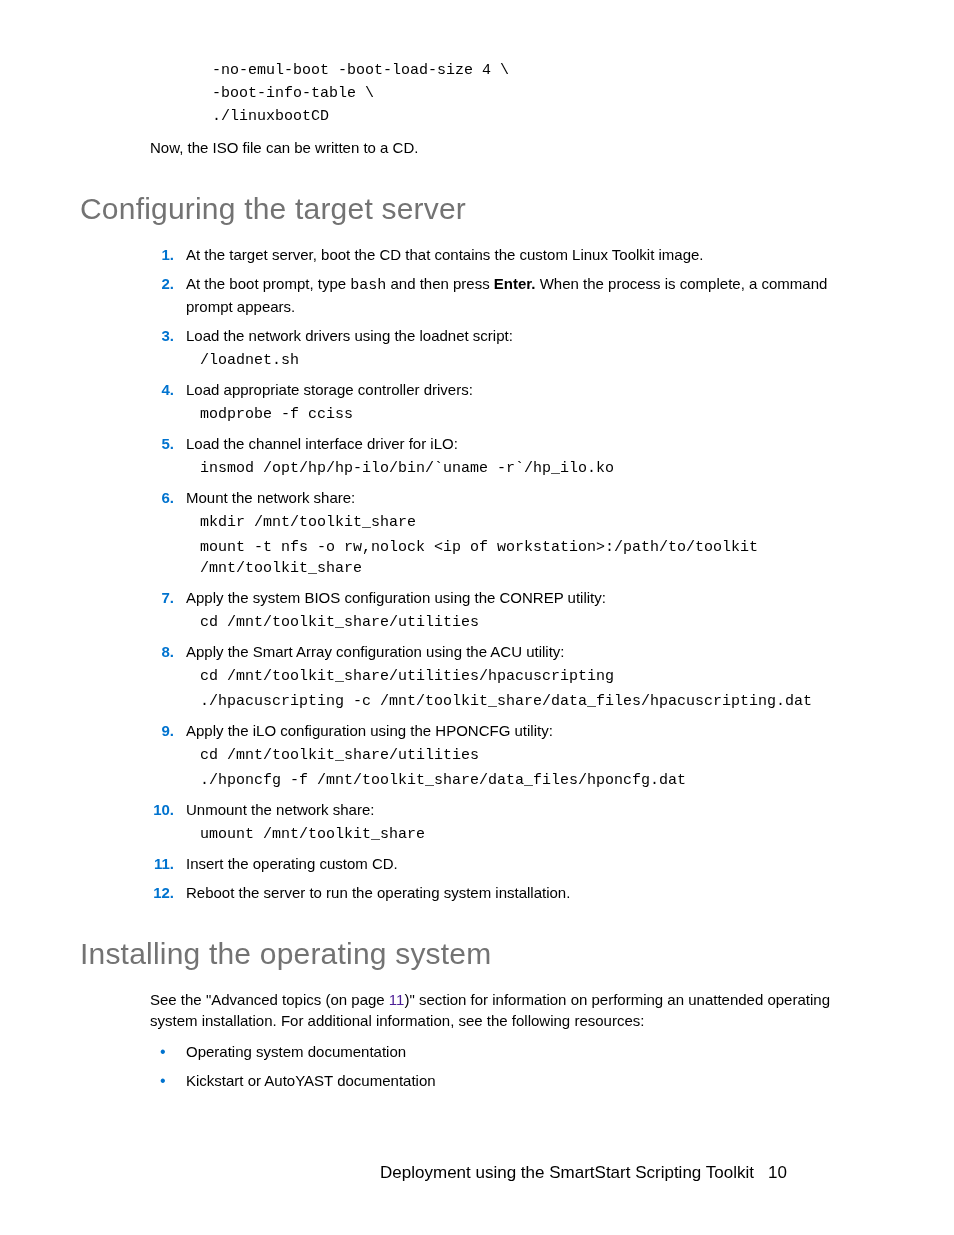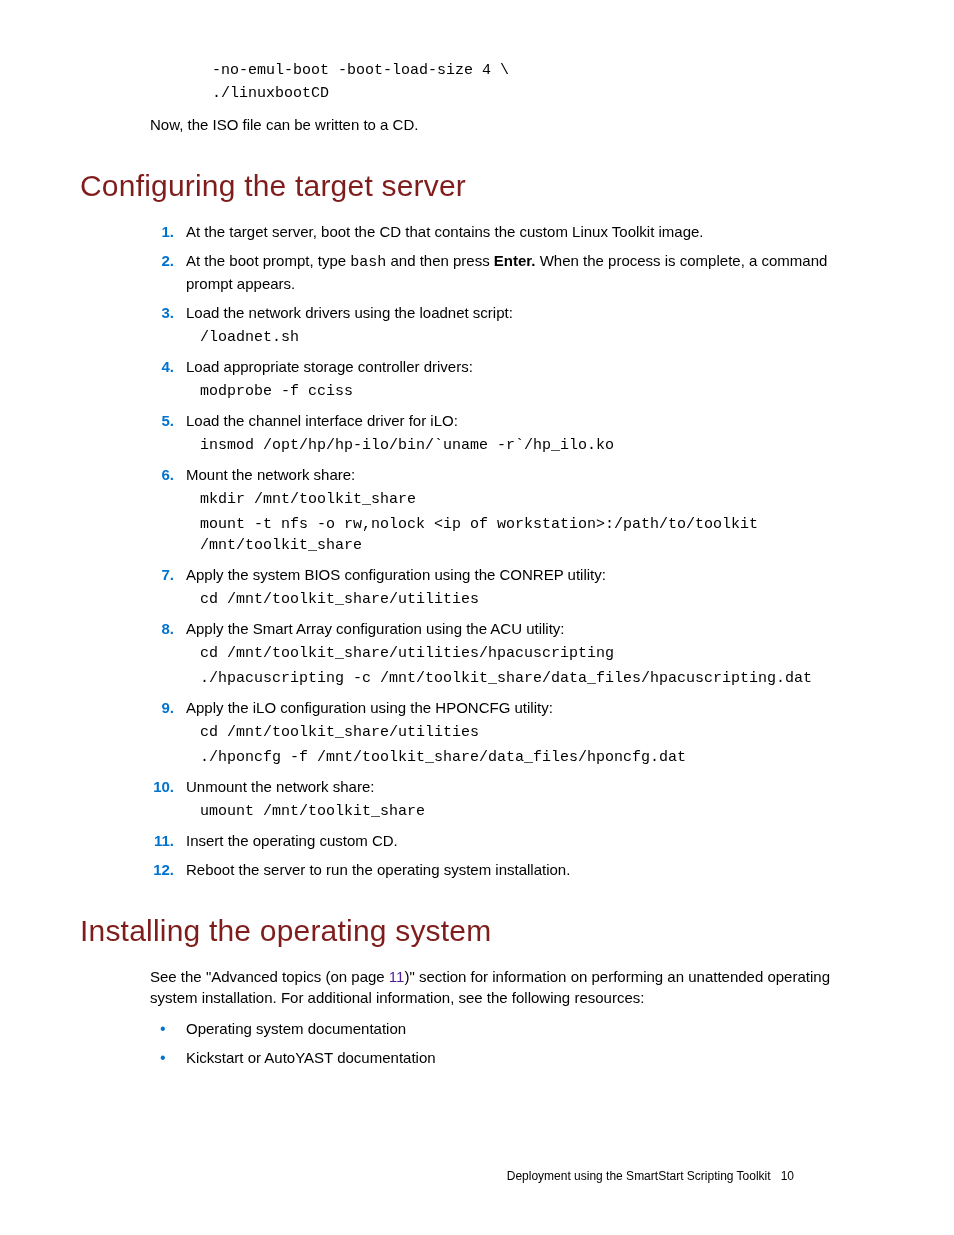--- a/index.html
+++ b/index.html
@@ -23,21 +23,21 @@
   }
   .body-text {
     margin-left: 70px;
     margin-top: 10px;
     margin-bottom: 10px;
   }
   h1 {
     font-family: Arial, Helvetica, sans-serif;
     font-weight: 300;
     font-size: 30px;
-    color: #7f1d1d;
+    color: #737373;
     margin: 30px 0 14px 0;
     letter-spacing: 0.2px;
   }
   ol.numbered {
     list-style: none;
     padding: 0;
     margin: 0 0 0 70px;
   }
   ol.numbered > li {
     position: relative;
@@ -79,33 +79,34 @@
     content: "•";
     position: absolute;
     left: 10px;
     top: 0;
     color: #0073cf;
     font-size: 16px;
   }
   .footer {
     position: absolute;
     bottom: 50px;
-    right: 80px;
-    font-size: 12px;
+    right: 87px;
+    font-size: 17px;
   }
   .page-wrap {
     position: relative;
     min-height: 1175px;
   }
 </style>
 </head>
 <body>
 <div class="page-wrap">
 
 <div class="code indent-code">-no-emul-boot -boot-load-size 4 \</div>
+<div class="code indent-code">-boot-info-table \</div>
 <div class="code indent-code">./linuxbootCD</div>
 
 <p class="body-text">Now, the ISO file can be written to a CD.</p>
 
 <h1>Configuring the target server</h1>
 
 <ol class="numbered">
   <li><span class="num">1.</span><span>At the target server, boot the CD that contains the custom Linux Toolkit image.</span></li>
 
   <li><span class="num">2.</span><span><span>At the boot prompt, type </span><span class="inline-code">bash</span><span> and then press </span><span class="strong">Enter.</span><span> When the process is complete, a command prompt appears.</span></span></li>

